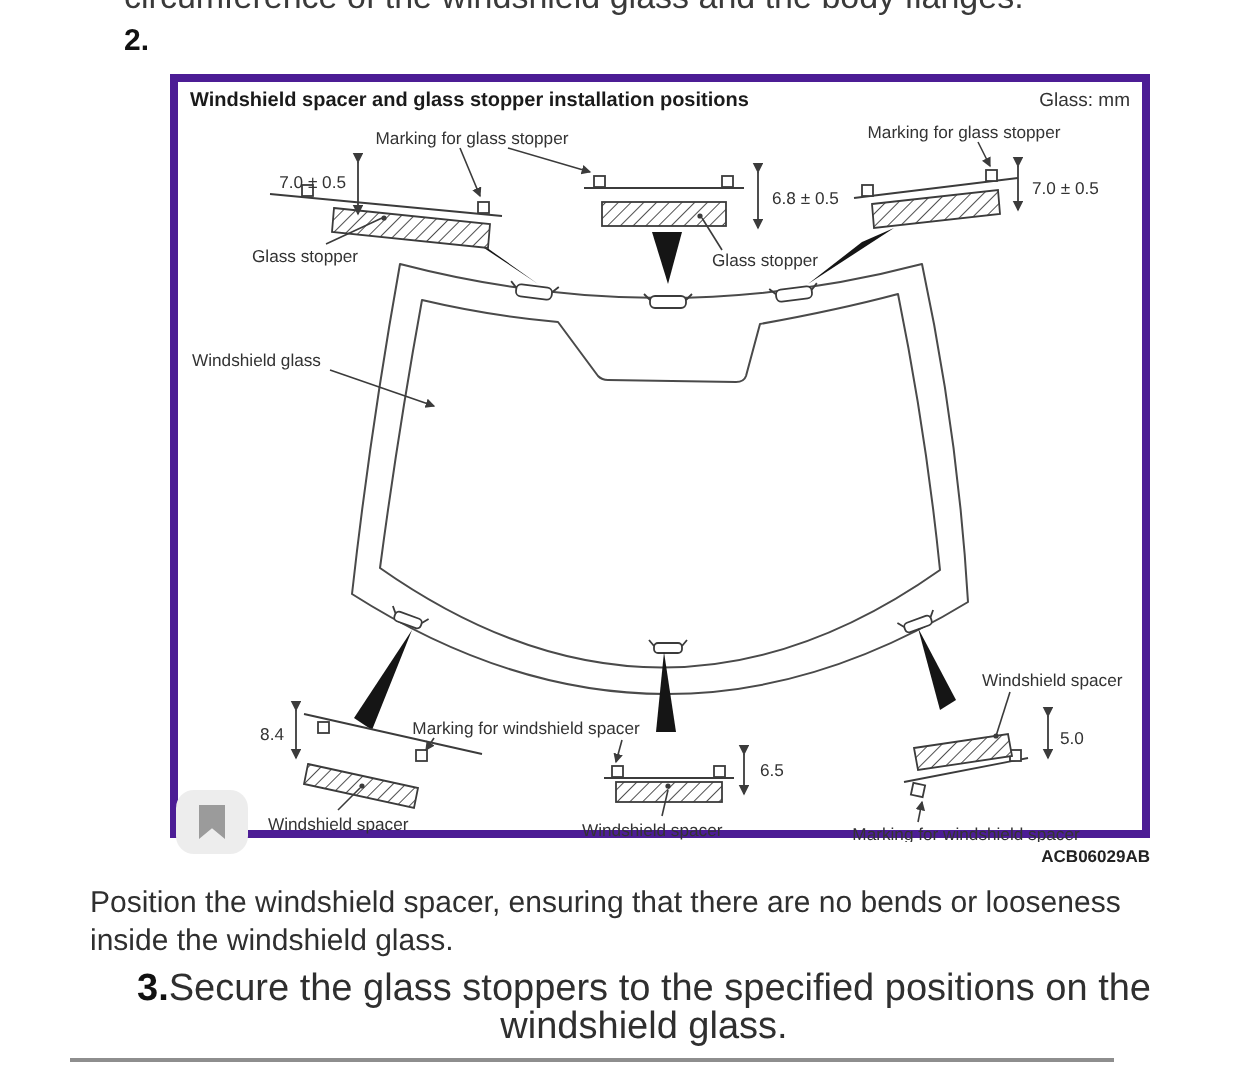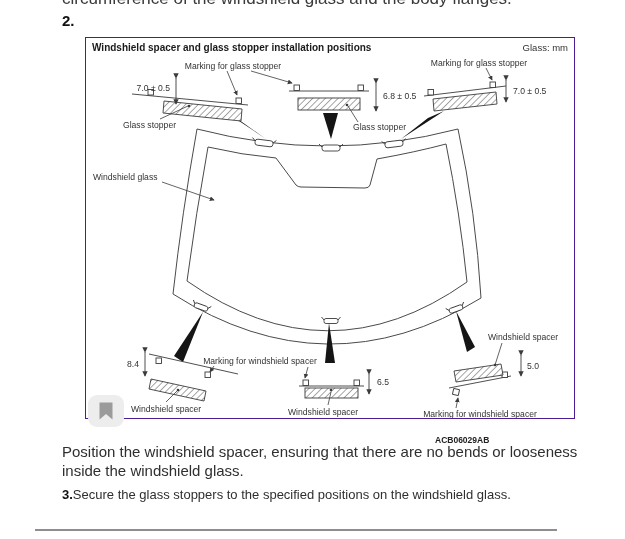--- a/index.html
+++ b/index.html
@@ -3,34 +3,34 @@
 <meta charset="utf-8">
 <style>
   html,body{margin:0;padding:0;background:#fff;}
   .screen{position:relative;width:625px;height:539px;background:#fff;overflow:hidden;
           font-family:"Liberation Sans",sans-serif;color:#333;}
   
   .top-clip{position:absolute;left:0;top:0;width:625px;height:9px;overflow:hidden;}
   .top-clip .txt{position:absolute;left:62px;top:-11px;font-size:17px;color:#3a3a3a;white-space:nowrap;}
   .step2{position:absolute;left:62px;top:12px;font-size:15px;font-weight:bold;color:#111;}
   
-  .figure{position:absolute;left:85px;top:37px;width:490px;height:382px;border:1px solid #4c1d95;
+  .figure{position:absolute;left:85px;top:37px;width:490px;height:382px;border:4px solid #4c1d95;
           box-sizing:border-box;background:#fff;}
   .fig-title{position:absolute;left:6px;top:4px;font-size:10px;font-weight:bold;color:#1a1a1a;}
   .fig-unit{position:absolute;right:6px;top:4px;font-size:9.5px;color:#333;}
   .diagram{position:absolute;left:0;top:0;}
   svg text{font-family:"Liberation Sans",sans-serif;font-size:8.6px;fill:#333;}
-  .fig-code{position:absolute;left:435px;top:423px;width:140px;
-            font-size:8.5px;font-weight:bold;color:#222;margin-top:12px;}
+  .fig-code{position:absolute;left:435px;top:423px;width:140px;text-align:right;
+            font-size:8.5px;font-weight:bold;color:#222;}
   
   .bookmark-btn{position:absolute;left:88px;top:395px;width:36px;height:32px;background:#ededed;
                 border-radius:9px;display:flex;align-items:center;justify-content:center;cursor:pointer;}
   
-  .para{position:absolute;left:62px;top:442px;width:520px;font-size:15px;line-height:19px;color:#2f2f2f;}
-  .step3{position:absolute;left:62px;top:485px;width:520px;font-size:13px;line-height:19px;color:#2f2f2f;}
+  .para{position:absolute;left:45px;top:442px;width:520px;font-size:15px;line-height:19px;color:#2f2f2f;}
+  .step3{position:absolute;left:62px;top:485px;width:520px;font-size:19px;line-height:19px;color:#2f2f2f;text-align:center;}
   .step3 b{color:#111;}
   .divider{position:absolute;left:35px;top:529px;width:522px;height:2px;background:#8e8e8e;}
 </style>
 </head>
 <body>
 
 <div class="screen">
 
   <div class="top-clip">
     <div class="txt">circumference of the windshield glass and the body flanges.</div>

